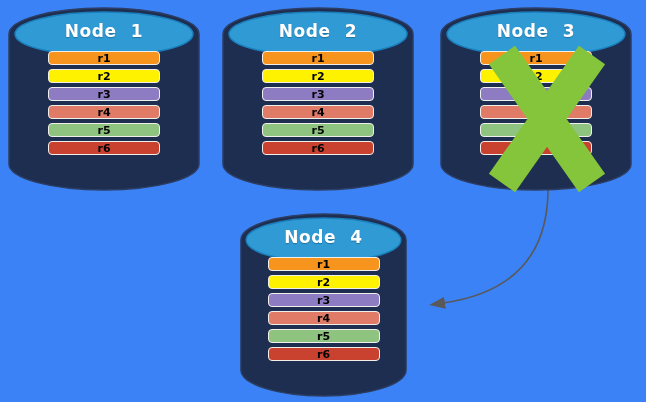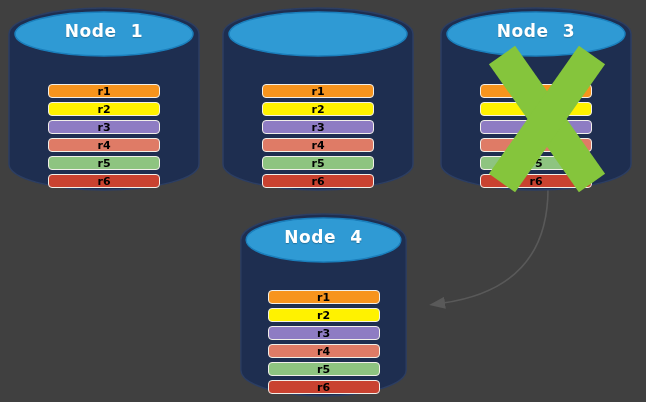--- a/index.html
+++ b/index.html
@@ -1,20 +1,20 @@
 <!DOCTYPE html>
 <html><head>
 <meta charset="utf-8">
 <style>
   html, body { margin: 0; padding: 0; background: #ffffff; }
   #stage {
     position: relative;
     width: 646px;
     height: 402px;
-    background: #404040;
+    background: #3b82f6;
     overflow: hidden;
     font-family: "DejaVu Sans", "Liberation Sans", sans-serif;
   }
 
   
   .cylinder { position: absolute; width: 192px; height: 184px; z-index: 2; }
   .cyl-svg { position: absolute; left: 0; top: 0; width: 100%; height: 100%; overflow: visible; }
   .cyl-body { stroke: #2c3e63; stroke-width: 1.5; }
   .cyl-top  { stroke: #1b7fbc; stroke-width: 1.5; }
 
@@ -23,21 +23,21 @@
     text-align: center;
     color: #ffffff;
     font-size: 17px;
     font-weight: bold;
     letter-spacing: 0.5px;
     word-spacing: 8px;
     text-shadow: 0 1px 1px rgba(0,0,0,0.25);
   }
 
   .rows {
-    position: absolute; top: 77px; left: 50%;
+    position: absolute; top: 44px; left: 50%;
     transform: translateX(-50%);
     width: 112px;
     display: flex; flex-direction: column; gap: 4px; justify-content: space-between;
   }
   .row {
     height: 12px;
     border: 1px solid #f1efe9;
     border-radius: 4px;
     display: flex; align-items: center; justify-content: center;
     font-size: 11px; font-weight: bold; line-height: 1;
@@ -77,20 +77,21 @@
       <div class="row" style="background-color: rgb(142, 196, 128);">r5</div>
       <div class="row" style="background-color: rgb(201, 66, 48);">r6</div>
     </div>
   </div>
 
   <div class="cylinder" style="left:222px; top:7px;">
     <svg class="cyl-svg" viewBox="0 0 192 184" preserveAspectRatio="none">
       <path class="cyl-body" d="M1 27 A95 26 0 0 1 191 27 L191 157 A95 26 0 0 1 1 157 Z" style="fill: rgb(30, 46, 80);"></path>
       <ellipse class="cyl-top" cx="96" cy="27" rx="89" ry="22" style="fill: rgb(47, 154, 212);"></ellipse>
     </svg>
+    <div class="cyl-title">Node 2</div>
     <div class="rows">
       <div class="row" style="background-color: rgb(247, 148, 29);">r1</div>
       <div class="row" style="background-color: rgb(255, 242, 0);">r2</div>
       <div class="row" style="background-color: rgb(142, 124, 195);">r3</div>
       <div class="row" style="background-color: rgb(223, 123, 102);">r4</div>
       <div class="row" style="background-color: rgb(142, 196, 128);">r5</div>
       <div class="row" style="background-color: rgb(201, 66, 48);">r6</div>
     </div>
   </div>
 

